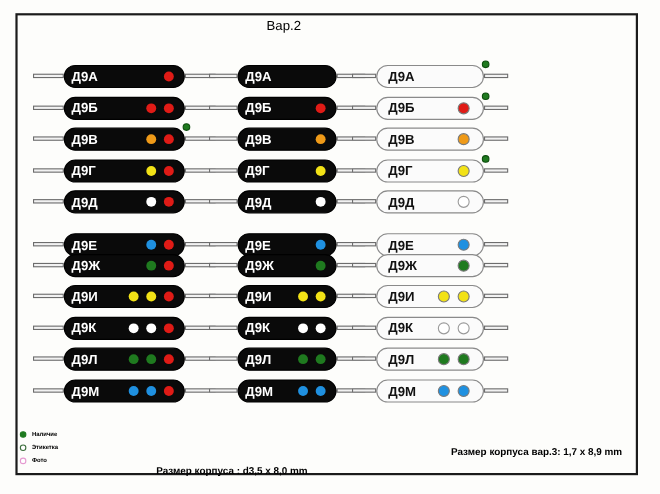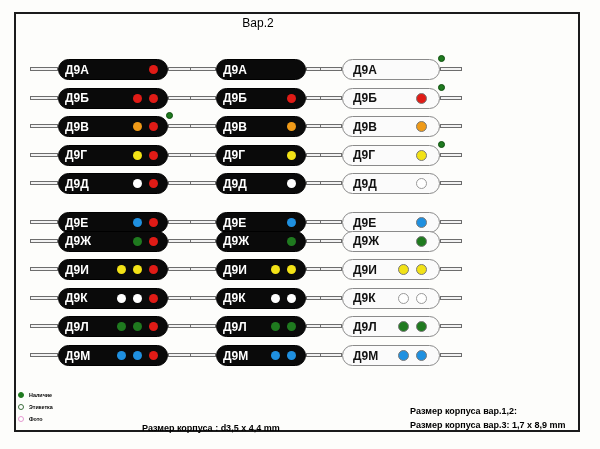--- a/index.html
+++ b/index.html
@@ -505,18 +505,17 @@
       <div class="legend-row">
         <span class="legend-dot" style="background: rgb(255, 255, 255); border: 1.5px solid rgb(60, 110, 60);"></span>
         <span class="legend-text">Этикетка</span>
       </div>
       <div class="legend-row">
         <span class="legend-dot" style="background: rgb(255, 255, 255); border: 1.5px solid rgb(229, 154, 208);"></span>
         <span class="legend-text">Фото</span>
       </div>
     </div>
 
-  <div class="cap-center">Размер корпуса : d3,5 x 4,4 mm</div>
+  <div class="cap-center">Размер корпуса : d3,5 x 8,0 mm</div>
   <div class="cap-right">
-    <div>Размер корпуса вар.1,2:</div>
     <div>Размер корпуса вар.3: 1,7 x 8,9 mm</div>
   </div>
 </div>
 
 </body></html>

